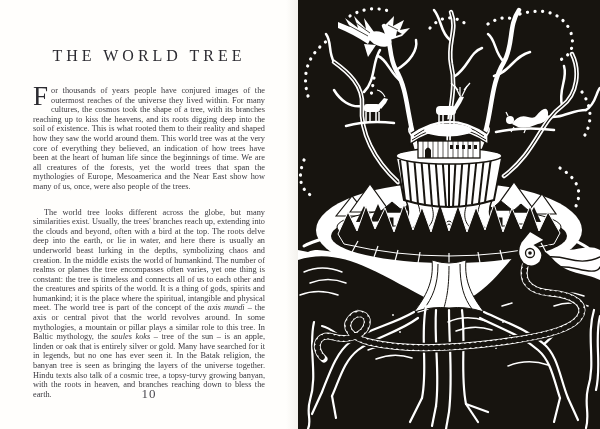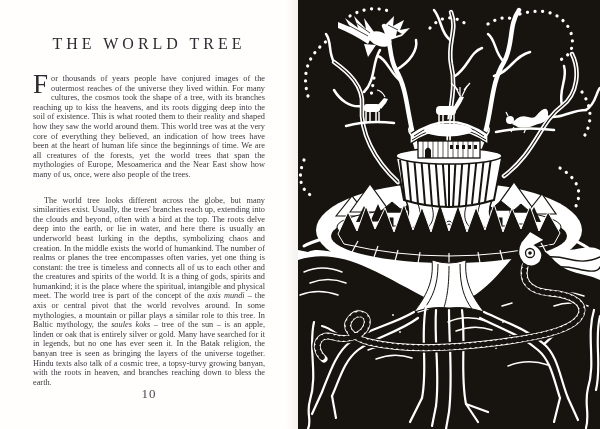--- a/index.html
+++ b/index.html
@@ -1,19 +1,19 @@
 <!DOCTYPE html>
 <html><head>
 <meta charset="utf-8">
 <style>
   html,body{margin:0;padding:0;background:#e8e8e8;}
   .spread{width:600px;height:429px;display:flex;background:#fffefc;overflow:hidden;position:relative;
           font-family:"Liberation Serif", serif;}
   .page-left{width:298px;height:429px;box-sizing:border-box;position:relative;
-             background:linear-gradient(to right,#fffefc 96%, #f4f2ee 100%);padding:0 33px;}
+             background:linear-gradient(to right,#fffefc 96%, #f4f2ee 100%);padding:12px 33px;}
   .title{font-weight:normal;font-size:16px;letter-spacing:4px;text-align:center;
          color:#2c2b31;margin:35px 0 0 0;white-space:nowrap;}
   .para{font-size:8.3px;line-height:9.6px;text-align:justify;color:#39383f;margin:0;}
   .p1{margin-top:21px;}
   .p2{text-indent:11px;margin-top:16px;}
   .p2 i{font-style:italic;}
   .dropcap{float:left;font-size:27px;line-height:19px;padding:1px 3px 0 0;color:#2c2b31;}
   .pagenum{position:absolute;bottom:27px;left:0;width:100%;text-align:center;
            font-size:13px;letter-spacing:1px;color:#4a4950;}
   .page-right{width:302px;height:429px;background:#17140f;}

